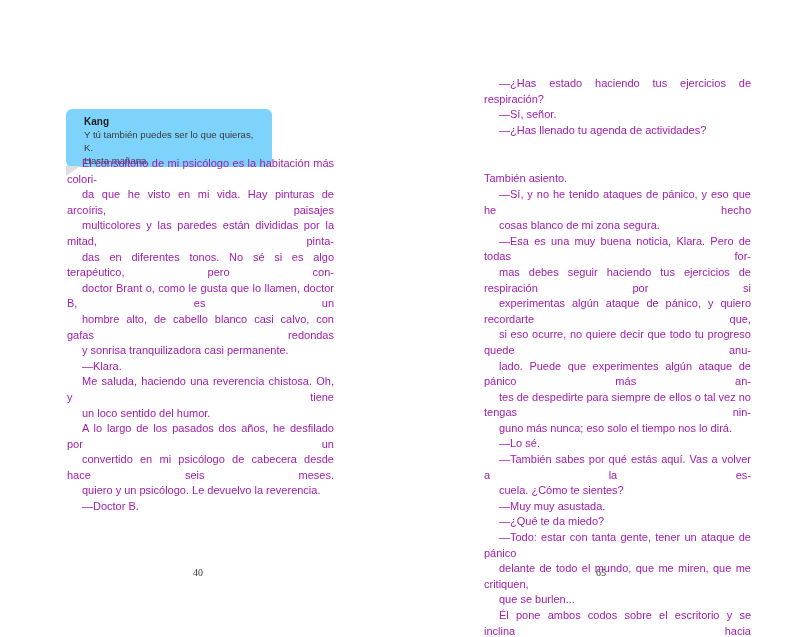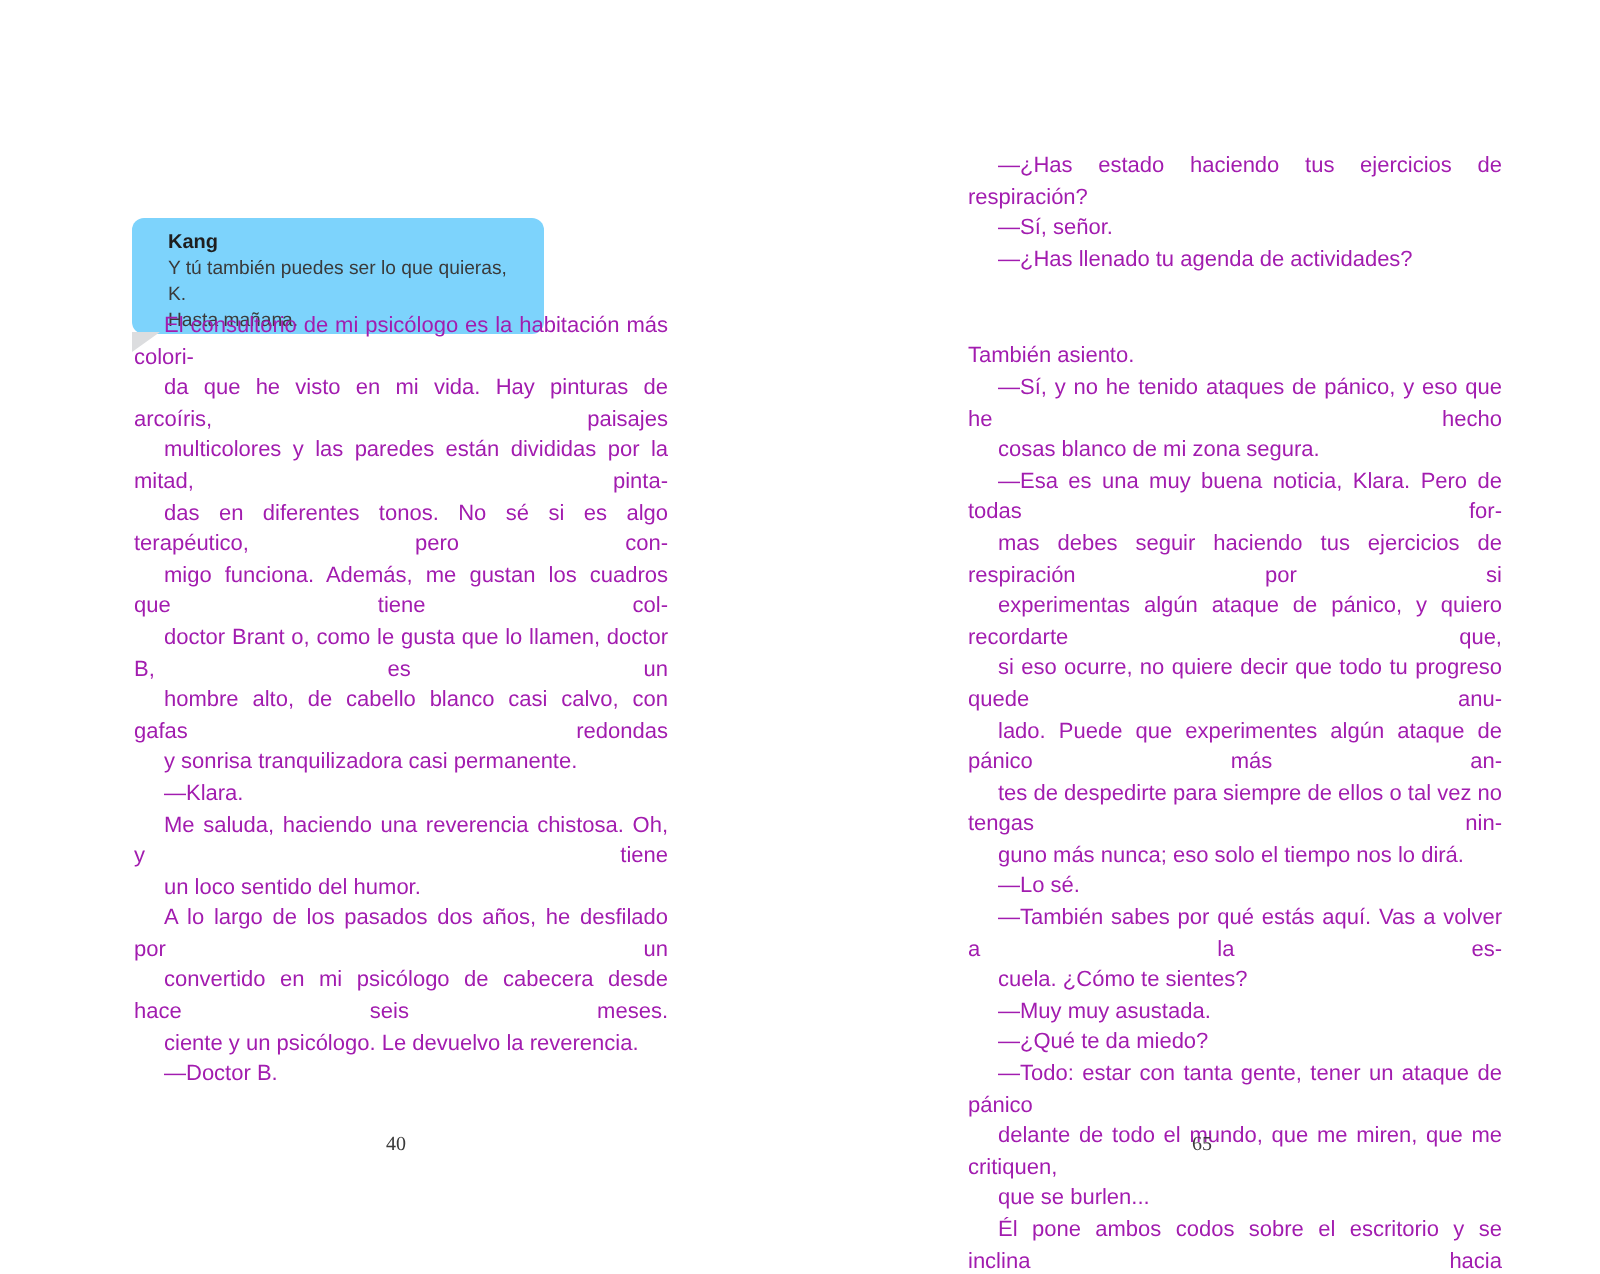--- a/index.html
+++ b/index.html
@@ -104,36 +104,35 @@
     <div class="bubble-text">Y tú también puedes ser lo que quieras, K.</div>
     <div class="bubble-text">Hasta mañana.</div>
     <div class="bubble-tail"></div>
   </div>
   <div class="column" id="left-col">
       <p>
         <span class="ln">El consultorio de mi psicólogo es la habitación más colori-</span>
         <span class="ln">da que he visto en mi vida. Hay pinturas de arcoíris, paisajes</span>
         <span class="ln">multicolores y las paredes están divididas por la mitad, pinta-</span>
         <span class="ln">das en diferentes tonos. No sé si es algo terapéutico, pero con-</span>
-        <span class="ln">migo funciona. Además, me gustan los cuadros que tiene col-</span>
         <span class="ln">doctor Brant o, como le gusta que lo llamen, doctor B, es un</span>
         <span class="ln">hombre alto, de cabello blanco casi calvo, con gafas redondas</span>
         <span class="ln last">y sonrisa tranquilizadora casi permanente.</span>
       </p>
       <p>
         <span class="ln last">—Klara.</span>
       </p>
       <p>
         <span class="ln">Me saluda, haciendo una reverencia chistosa. Oh, y tiene</span>
         <span class="ln last">un loco sentido del humor.</span>
       </p>
       <p>
         <span class="ln">A lo largo de los pasados dos años, he desfilado por un</span>
         <span class="ln">convertido en mi psicólogo de cabecera desde hace seis meses.</span>
-        <span class="ln last">ciente y un psicólogo. Le devuelvo la reverencia.</span>
+        <span class="ln last">quiero y un psicólogo. Le devuelvo la reverencia.</span>
       </p>
       <p>
         <span class="ln last">—Doctor B.</span>
       </p>
     </div>
   <div class="page-number">40</div>
 </div>
 
 <div class="page page-right">
   <div class="column" id="right-col">

